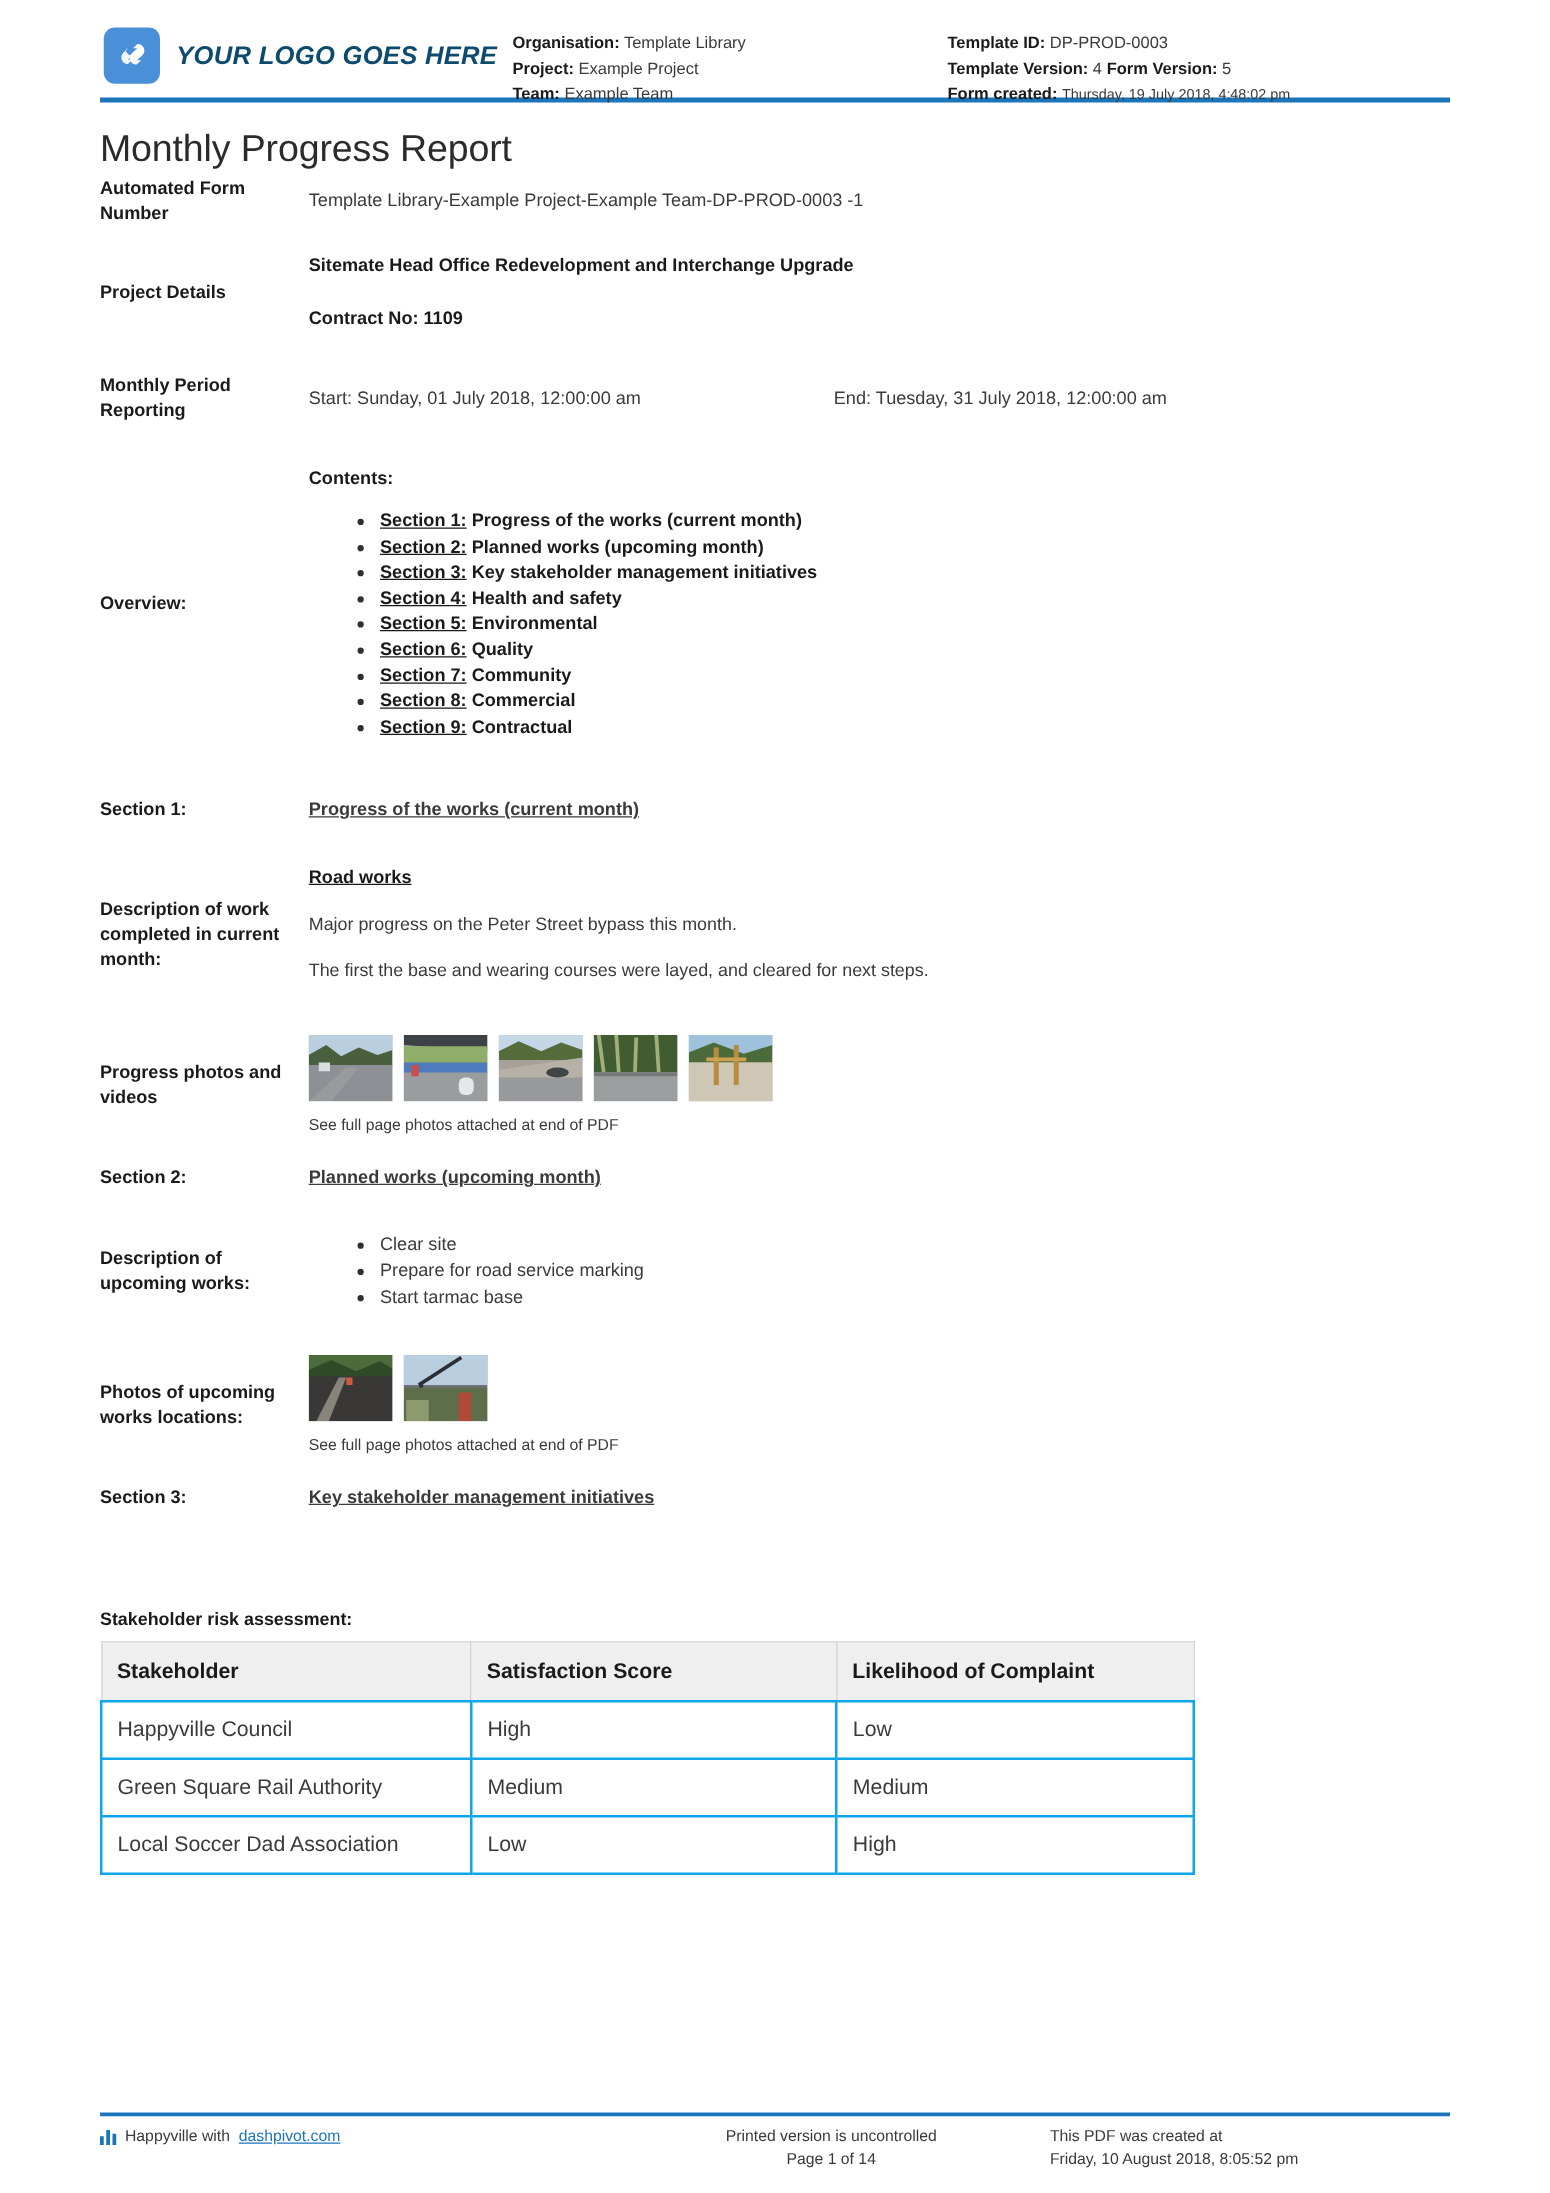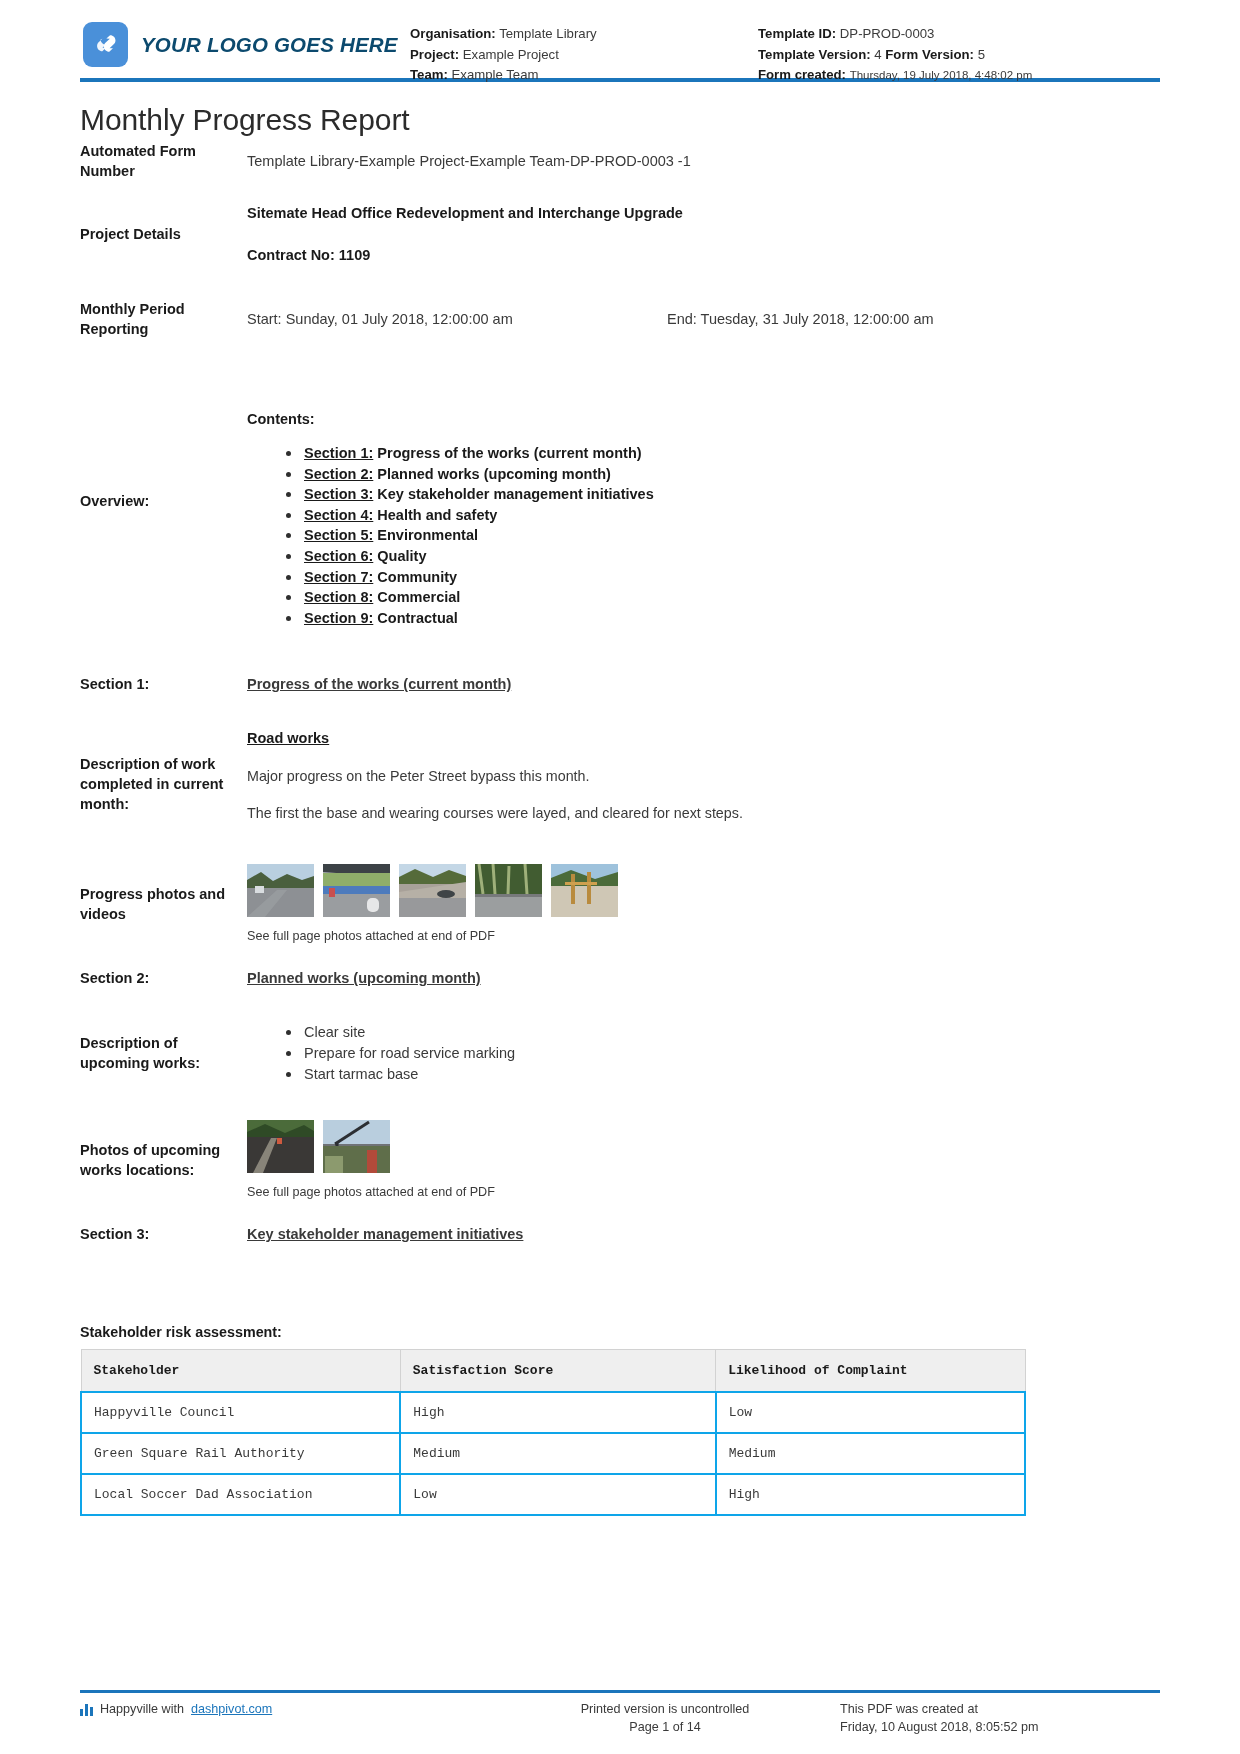--- a/index.html
+++ b/index.html
@@ -110,21 +110,20 @@
 
   .gap-sm { height: 12px; }
   .gap-md { height: 22px; }
   .gap-lg { height: 34px; }
 
   
   .contents-head {
     font-weight: bold;
     font-size: 14.5px;
     color: #1a1a1a;
-    margin-top: 36px;
   }
   ul.bullets {
     margin: 14px 0 0 0;
     padding-left: 57px;
     list-style: none;
   }
   ul.bullets li {
     position: relative;
     font-size: 14.5px;
     line-height: 20.6px;
@@ -176,24 +175,23 @@
   .q-comment { flex: 1; font-size: 14.3px; font-weight: bold; color: #1a1a1a; text-align: left; }
 
   
   .table-title {
     font-weight: bold;
     font-size: 14.3px;
     color: #1a1a1a;
     margin-bottom: 9px;
   }
   table.risk {
-    width: 946px;
+    width: 876px;
     border-collapse: collapse;
-    font-size: 13px;
-    font-family: Liberation Mono, monospace;
+    font-size: 17px;
   }
   table.risk th {
     background: #efefef;
     text-align: left;
     font-weight: bold;
     color: #1a1a1a;
     padding: 13px 12px;
     border: 1px solid #d2d2d2;
   }
   table.risk td {

